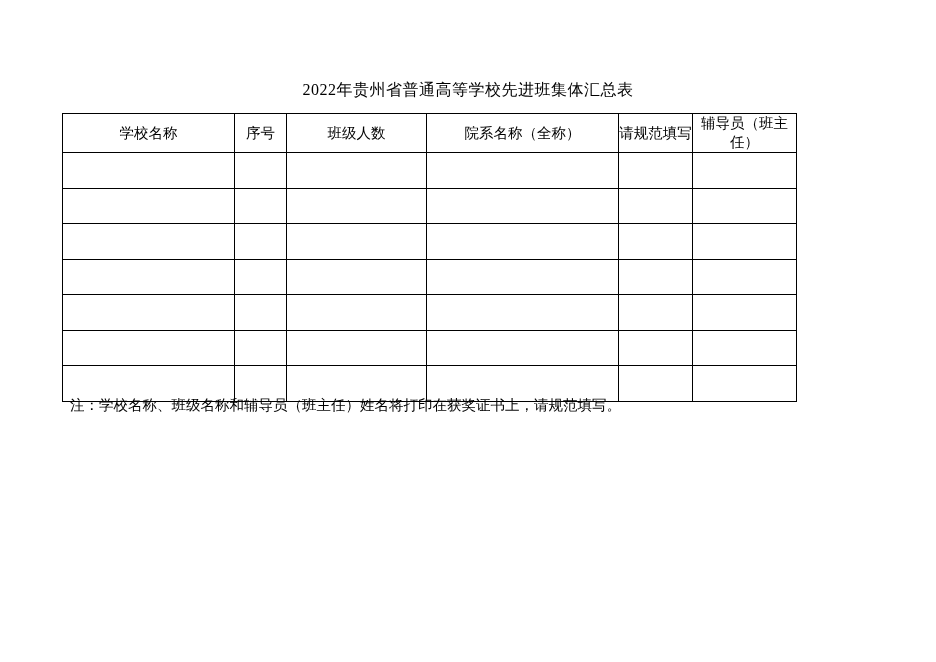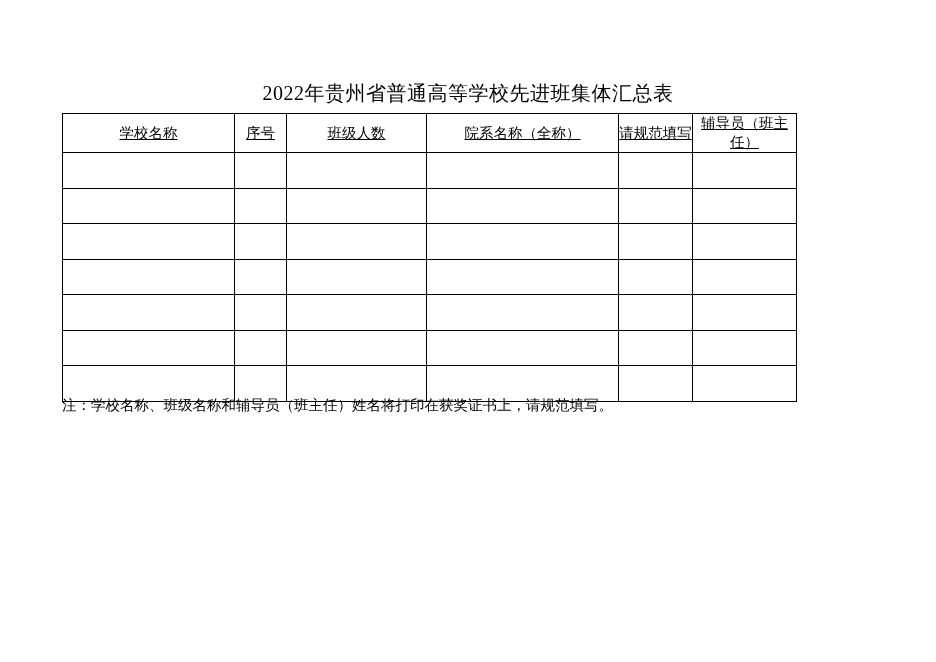--- a/index.html
+++ b/index.html
@@ -19,36 +19,35 @@
     position: relative;
     width: 936px;
     height: 662px;
   }
   .doc-title {
     position: absolute;
     left: 0;
     top: 80px;
     width: 936px;
     text-align: center;
-    font-size: 20px;
+    font-size: 16px;
     font-weight: normal;
     letter-spacing: 0.5px;
     white-space: nowrap;
   }
   .table-wrap {
     position: absolute;
     left: 62px;
     top: 113px;
     width: 712px;
   }
   table.summary {
     border-collapse: collapse;
     table-layout: fixed;
     width: 712px;
-    text-decoration: underline;
   }
   table.summary td, table.summary th {
     border: 1px solid #000000;
     padding: 0;
     font-weight: normal;
     font-size: 14.5px;
     text-align: center;
     vertical-align: middle;
   }
   table.summary thead th {
@@ -58,21 +57,21 @@
     height: 34.5px;
   }
   .col-school { width: 172px; }
   .col-index  { width: 52px; }
   .col-dept   { width: 140px; }
   .col-class  { width: 192px; }
   .col-count  { width: 74px; }
   .col-tutor  { width: 104px; }
   .note {
     position: absolute;
-    left: 62px;
+    left: 70px;
     top: 396px;
     font-size: 14.5px;
     white-space: nowrap;
   }
 </style>
 </head>
 <body>
 
 <div class="page">
 

